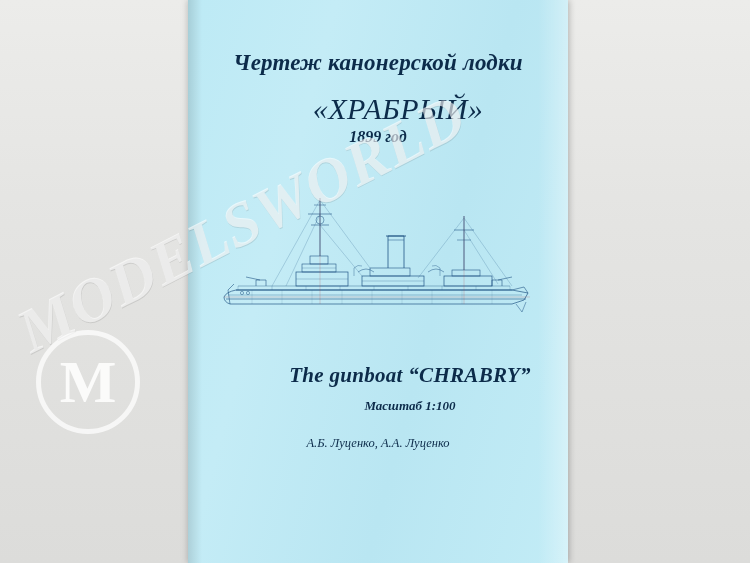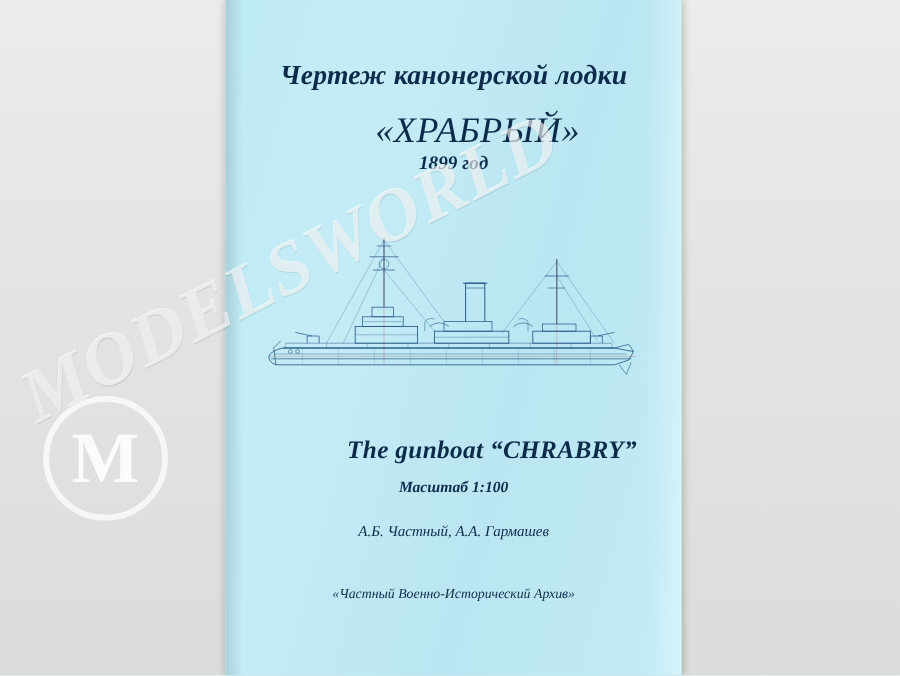--- a/index.html
+++ b/index.html
@@ -109,20 +109,21 @@
     font-weight: bold;
     font-style: italic;
     letter-spacing: 0.3px;
     padding-left: 32px;
   }
   #scale-line {
     top: 398px;
     font-size: 13px;
     font-weight: bold;
     font-style: italic;
+    padding-left: 32px;
   }
   #authors-line {
     top: 436px;
     font-size: 12.5px;
     font-style: italic;
   }
   #publisher-block {
     top: 487px;
     font-size: 11.5px;
     font-style: italic;
@@ -273,24 +274,23 @@
           <path d="M108 6 L108 112"></path>
           <path d="M252 24 L252 112"></path>
         </g>
       </svg>
     </div>
 
     <div class="cover-text" id="title-en">The gunboat “CHRABRY”</div>
 
     <div class="cover-text" id="scale-line">Масштаб 1:100</div>
 
-    <div class="cover-text" id="authors-line">А.Б. Частный, А.А. Гармашев</div>
+    <div class="cover-text" id="authors-line">А.Б. Луценко, А.А. Луценко</div>
 
     <div class="cover-text" id="publisher-block">
-      <div>«Частный Военно-Исторический Архив»</div>
     </div>
 
   </div>
 
   <div id="watermark">
     <div id="wm-text">MODELSWORLD</div>
     <div id="wm-logo">
       <div class="m-glyph">M</div>
     </div>
   </div>

